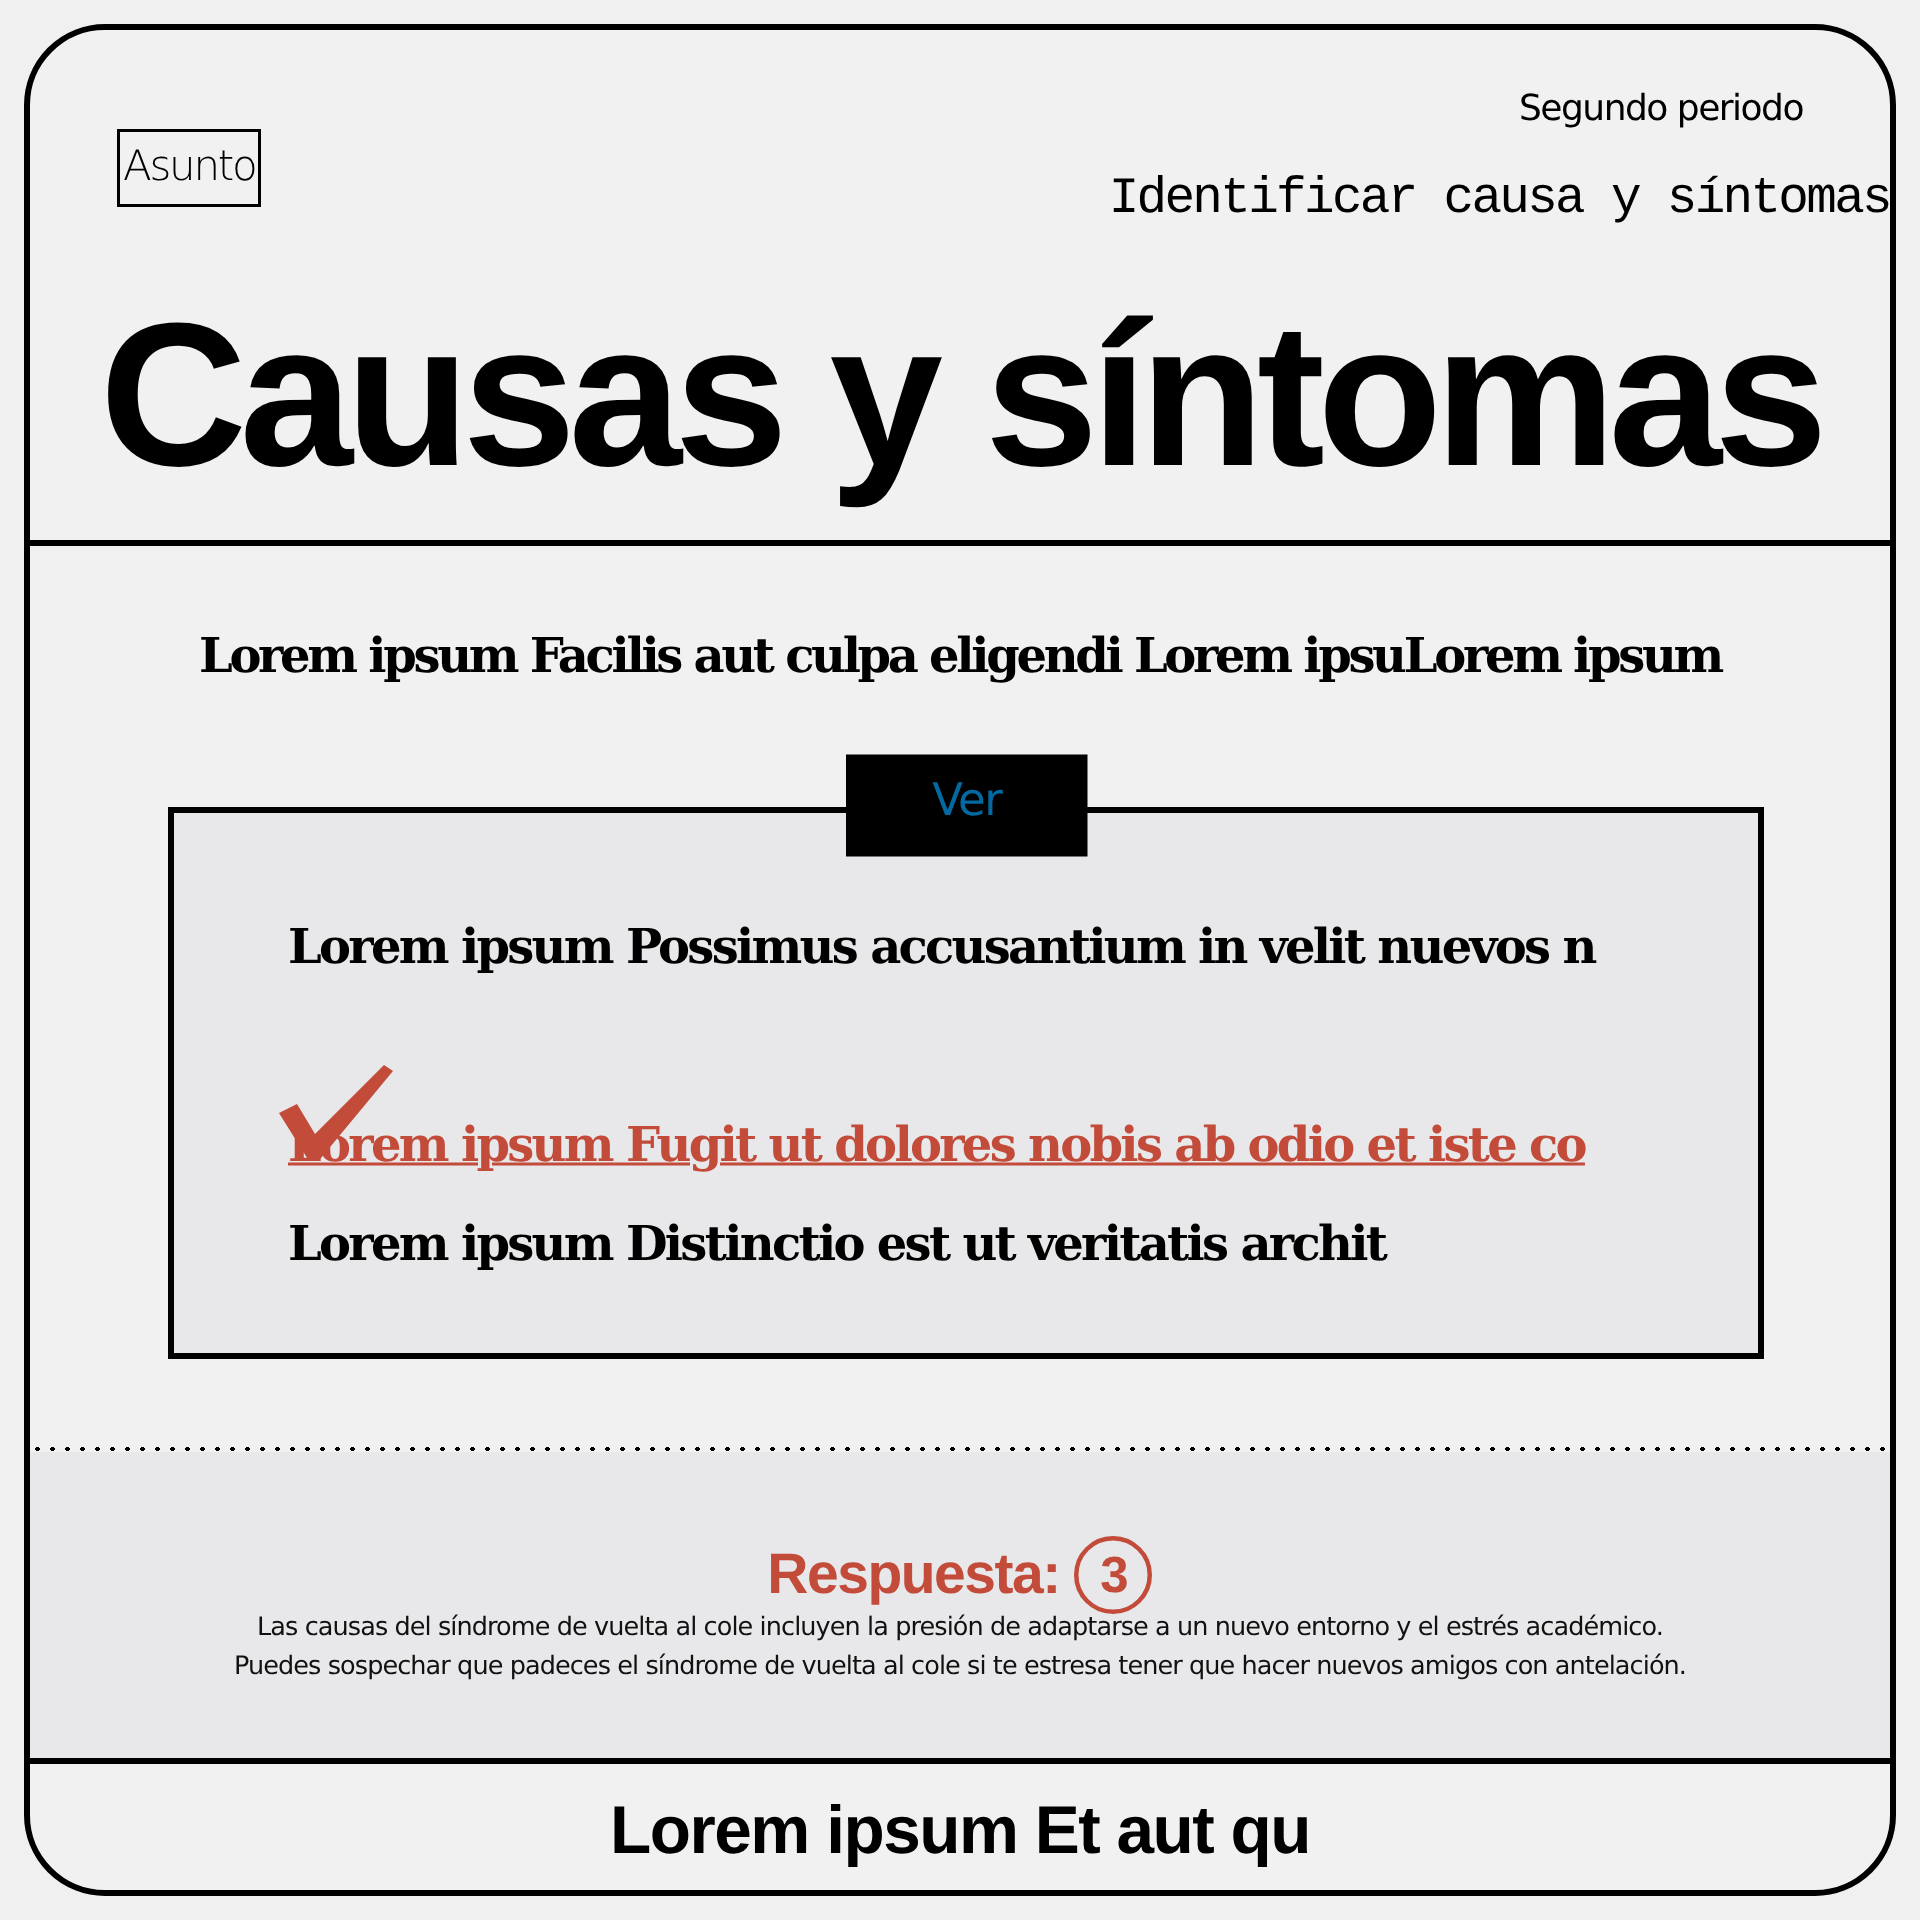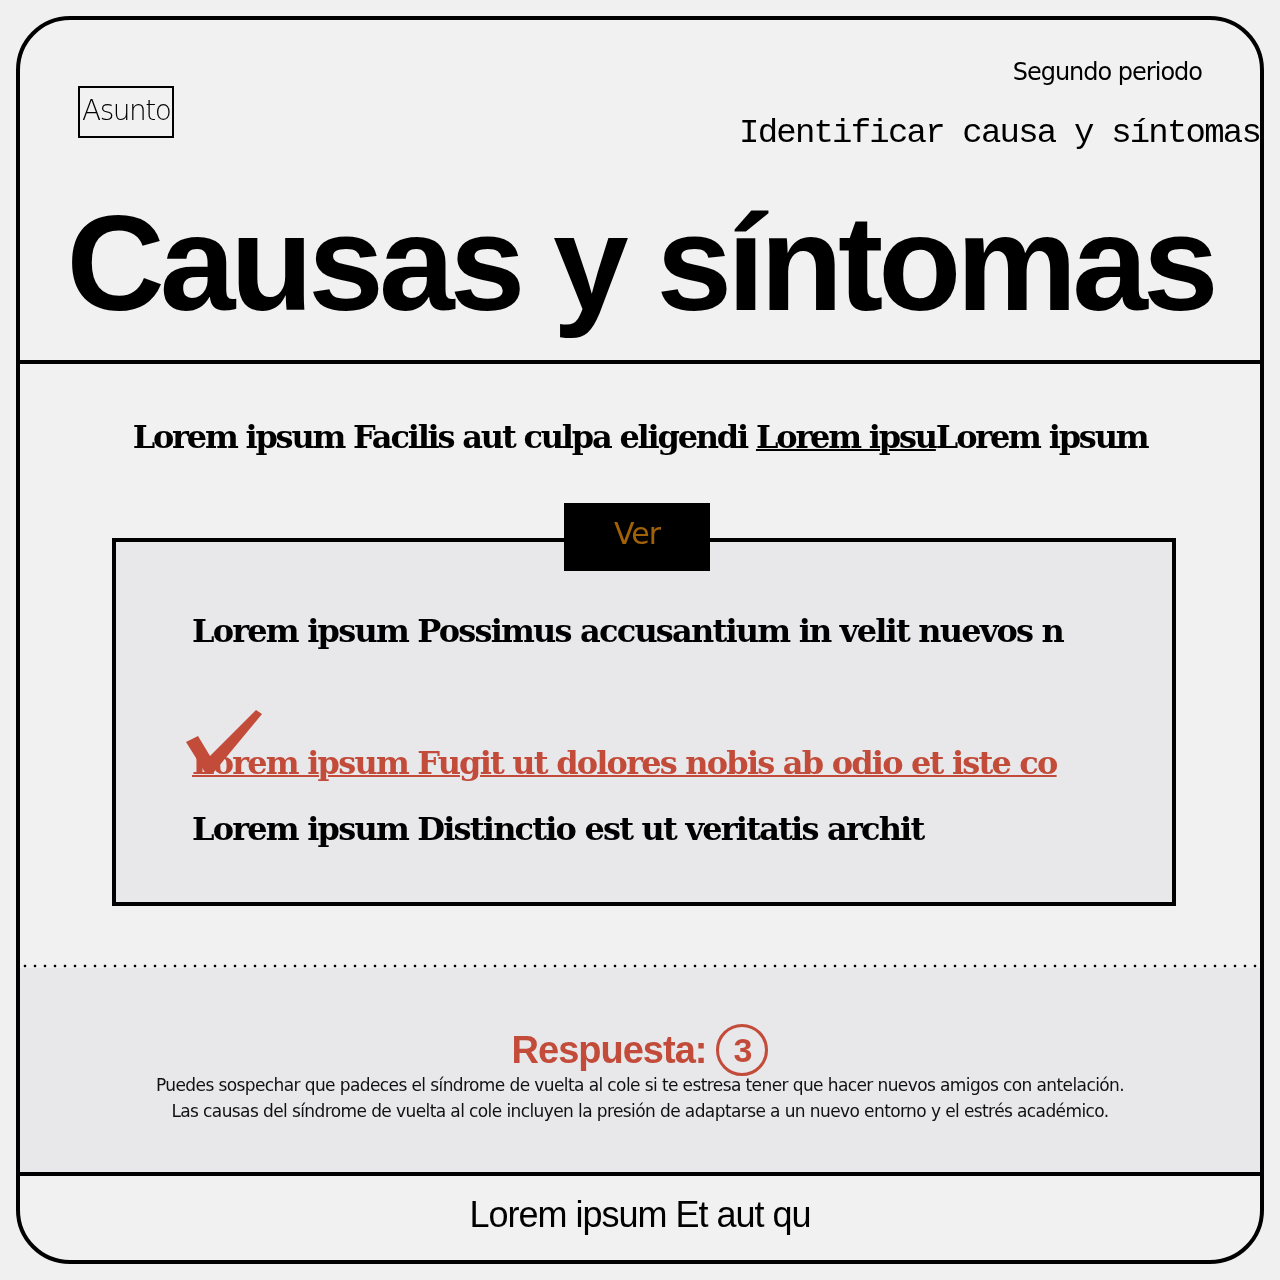--- a/index.html
+++ b/index.html
@@ -28,29 +28,29 @@
       position: absolute; left: 0; right: 0; top: 168px; text-align: center;
       font-family: "Liberation Sans", sans-serif; font-weight: 700; font-size: 136px;
       letter-spacing: -5px; line-height: 150px;
     }
     .divider-top { position: absolute; left: 0; right: 0; top: 340px; height: 4px; background: #000; }
 
     .question {
       position: absolute; left: 0; right: 0; top: 398px; text-align: center;
       font-family: "DejaVu Serif", serif; font-weight: 700; font-size: 32px; letter-spacing: -2.2px;
     }
-    .question .u { text-decoration: underline; text-decoration-thickness: 2px; }
+    .question .u { text-decoration-thickness: 2px; }
 
     .options-box {
       position: absolute; left: 92px; top: 518px; width: 1064px; height: 368px;
       border: 4px solid #000; background: #e8e7e9;
     }
     .ver-label {
-      position: absolute; left: 544px; top: 483px; width: 146px; height: 68px;
-      background: #000; color: #a16207; text-align: center;
+      position: absolute; left: 544px; top: 483px; width: 161px; height: 68px;
+      background: #000; color: #0369a1; text-align: center;
       font-family: "DejaVu Sans", sans-serif; font-size: 30px; line-height: 62px; letter-spacing: -1px;
     }
     .option {
       position: absolute; left: 172px; font-family: "DejaVu Serif", serif; font-weight: 700;
       font-size: 32px; letter-spacing: -1.8px; white-space: nowrap; color: #000;
     }
     .option.correct { color: #c24b3a; text-decoration: underline; text-decoration-thickness: 2px; }
     .check-icon { position: absolute; left: 164px; top: 690px; width: 80px; height: 80px; }
 
     .dotted {
@@ -70,21 +70,21 @@
       display: inline-block; width: 52px; height: 52px; border: 3px solid #c24b3a; border-radius: 50%;
       text-align: center; line-height: 46px; font-size: 34px;
     }
     .explanation {
       position: absolute; left: 0; right: 0; top: 1052px; text-align: center;
       font-family: "DejaVu Sans", sans-serif; font-size: 17px; line-height: 26px; letter-spacing: -0.6px; color: #111;
     }
     .divider-bottom { position: absolute; left: 0; right: 0; top: 1152px; height: 4px; background: #000; }
     .footer-text {
       position: absolute; left: 0; right: 0; top: 1174px; text-align: center;
-      font-family: "Liberation Sans", sans-serif; font-weight: 400; font-size: 36px; letter-spacing: -1px;
+      font-family: "Liberation Sans", sans-serif; font-weight: 700; font-size: 45px; letter-spacing: -1px;
     }
   </style>
 </head>
 <body>
 
 <div class="card">
   <div class="subject-tag">Asunto</div>
   <div class="period">Segundo periodo</div>
   <div class="subtitle">Identificar causa y síntomas</div>
   <div class="main-title">Causas y síntomas</div>
@@ -105,18 +105,18 @@
     <path d="M2 32 L14 26 L26 46 L72 0 L78 4 L30 62 L22 64 Z" fill="#c24b3a"></path>
   </svg>
 
   <div class="dotted"></div>
   <div class="answer-section"></div>
   <div class="answer-title">
     <span>Respuesta:</span>
     <span class="answer-num">3</span>
   </div>
   <div class="explanation">
+    <div>Las causas del síndrome de vuelta al cole incluyen la presión de adaptarse a un nuevo entorno y el estrés académico.</div>
     <div>Puedes sospechar que padeces el síndrome de vuelta al cole si te estresa tener que hacer nuevos amigos con antelación.</div>
-    <div>Las causas del síndrome de vuelta al cole incluyen la presión de adaptarse a un nuevo entorno y el estrés académico.</div>
   </div>
   <div class="divider-bottom"></div>
   <div class="footer-text">Lorem ipsum Et aut qu</div>
 </div>
 
 </body></html>

